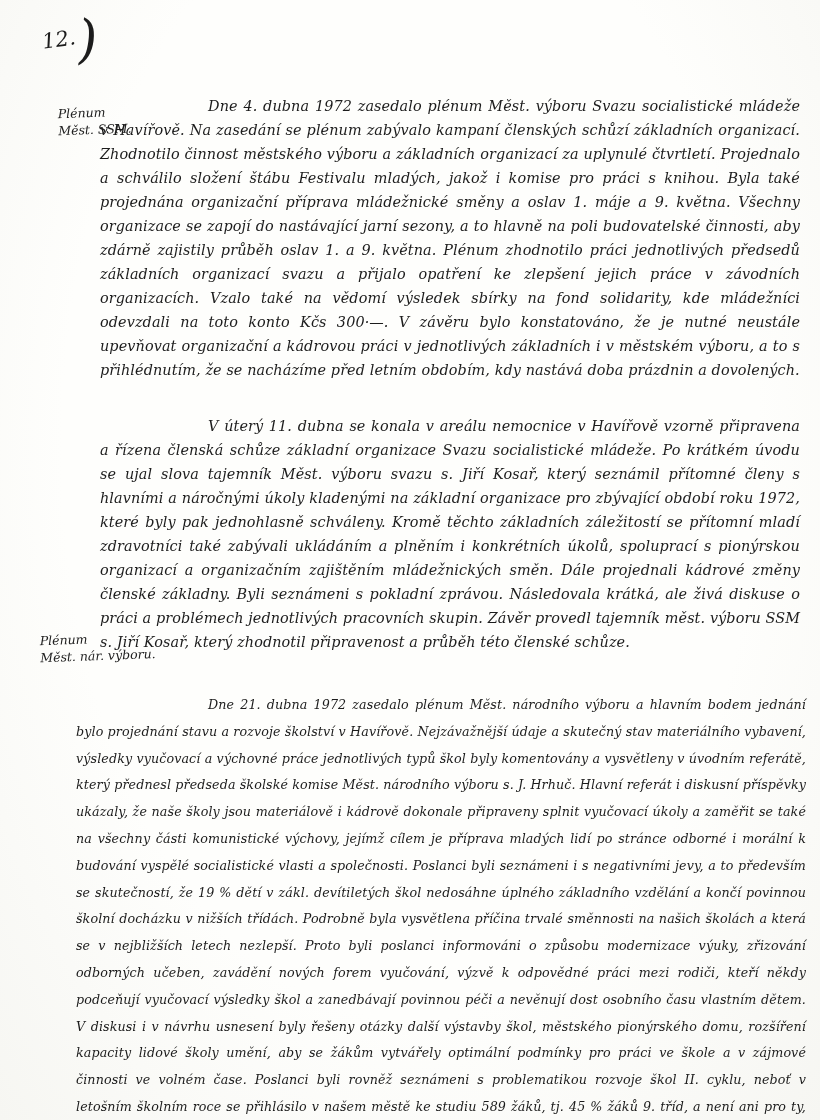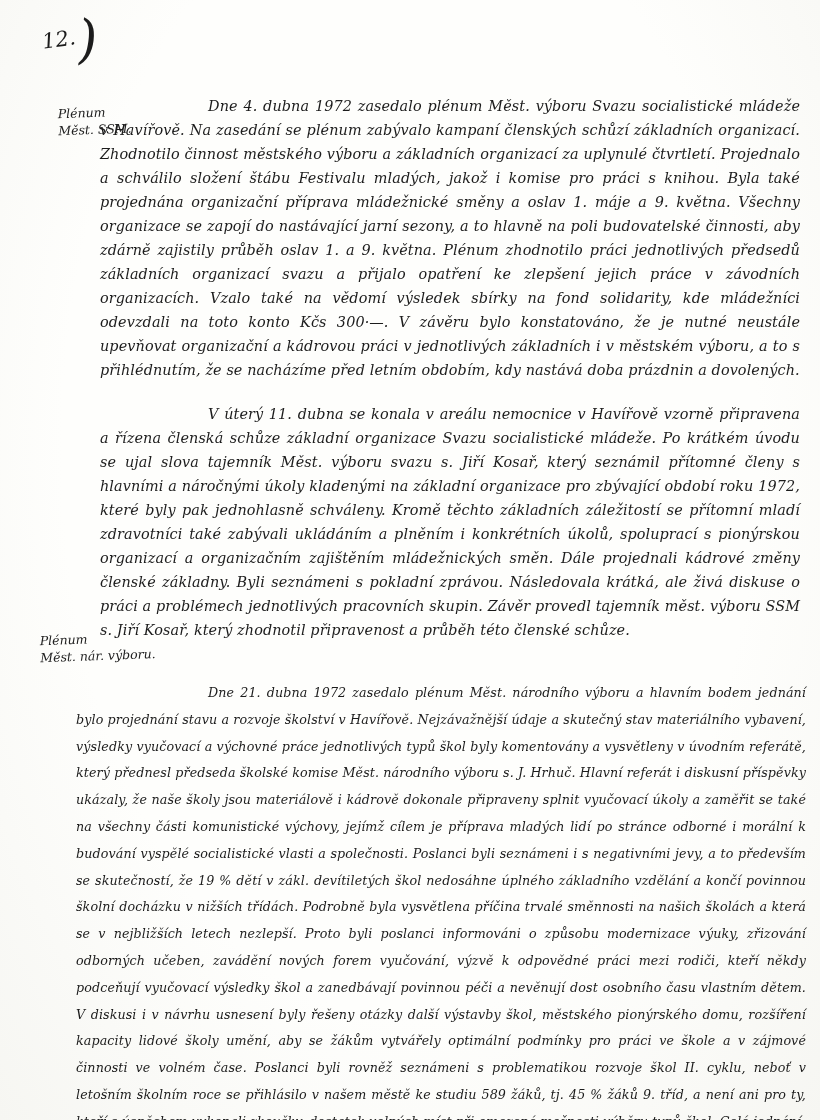--- a/index.html
+++ b/index.html
@@ -61,21 +61,21 @@
   .para {
     margin: 0 22px 0 100px;
     width: 700px;
     font-style: italic;
     font-size: 14.4px;
     line-height: 24px;
     text-indent: 30px;
     text-align: justify;
     letter-spacing: 0.1px;
   }
-  .para.p2 { margin-top: 20px; }
+  .para.p2 { margin-top: 32px; }
   .para.p3 {
     margin-top: 38px;
     margin-left: 76px;
     width: 730px;
     font-size: 12.7px;
     line-height: 26.8px;
     text-indent: 26px;
   }
   
   .bars {

